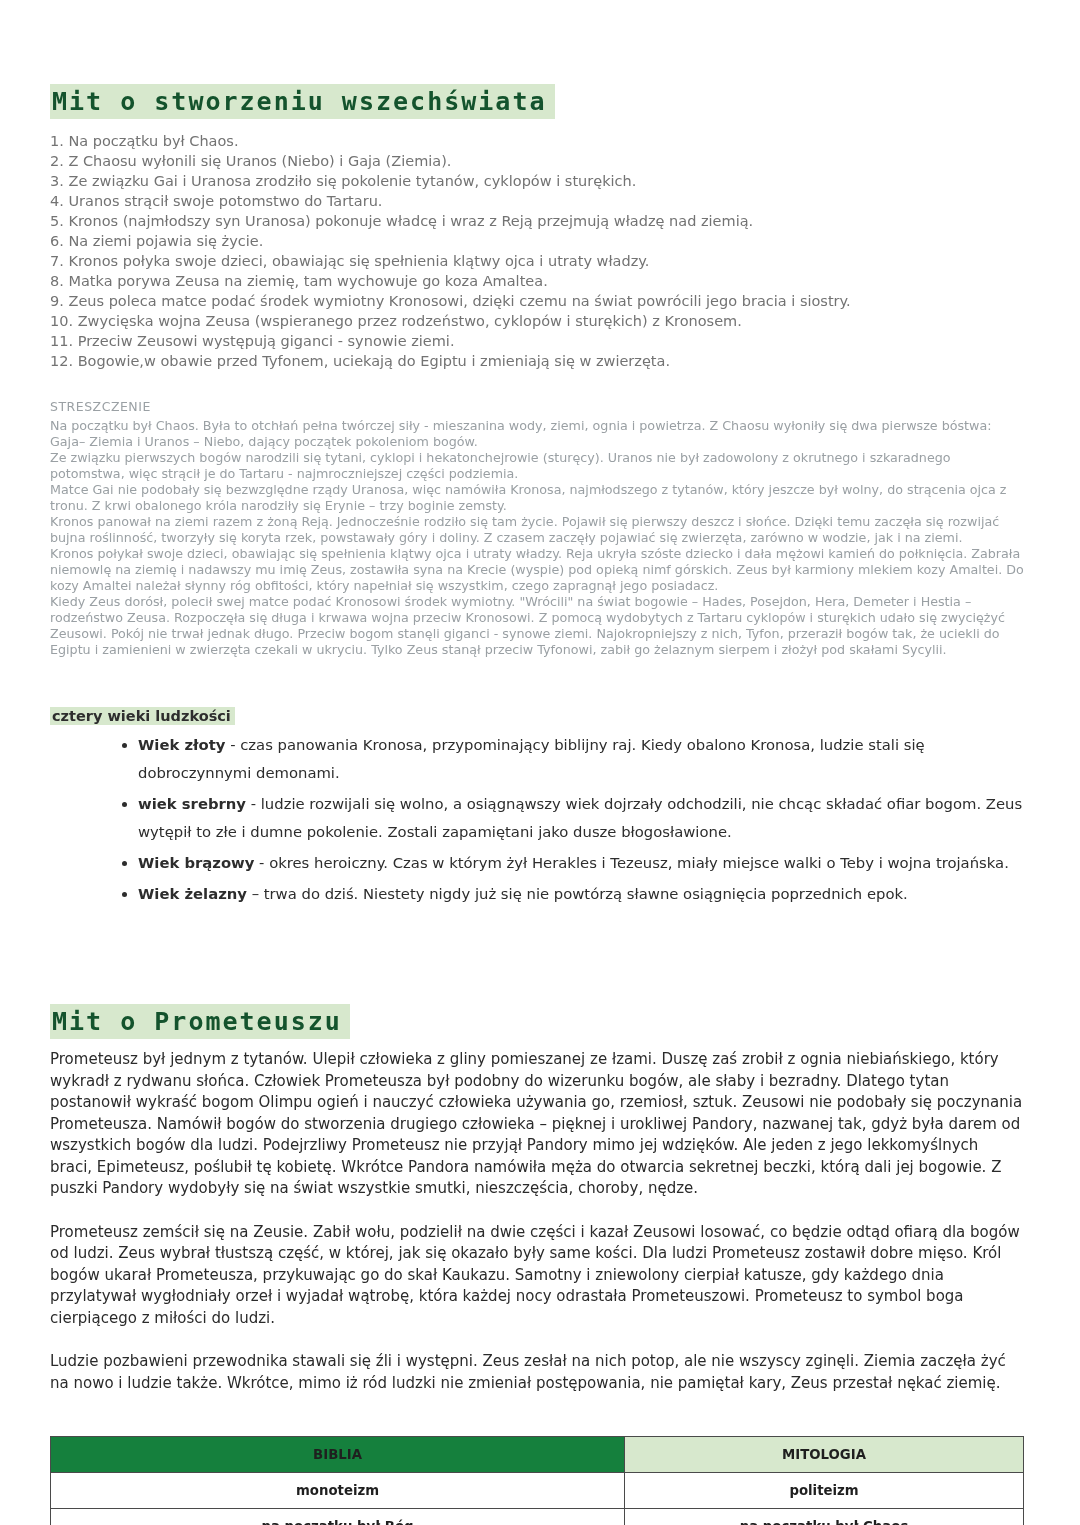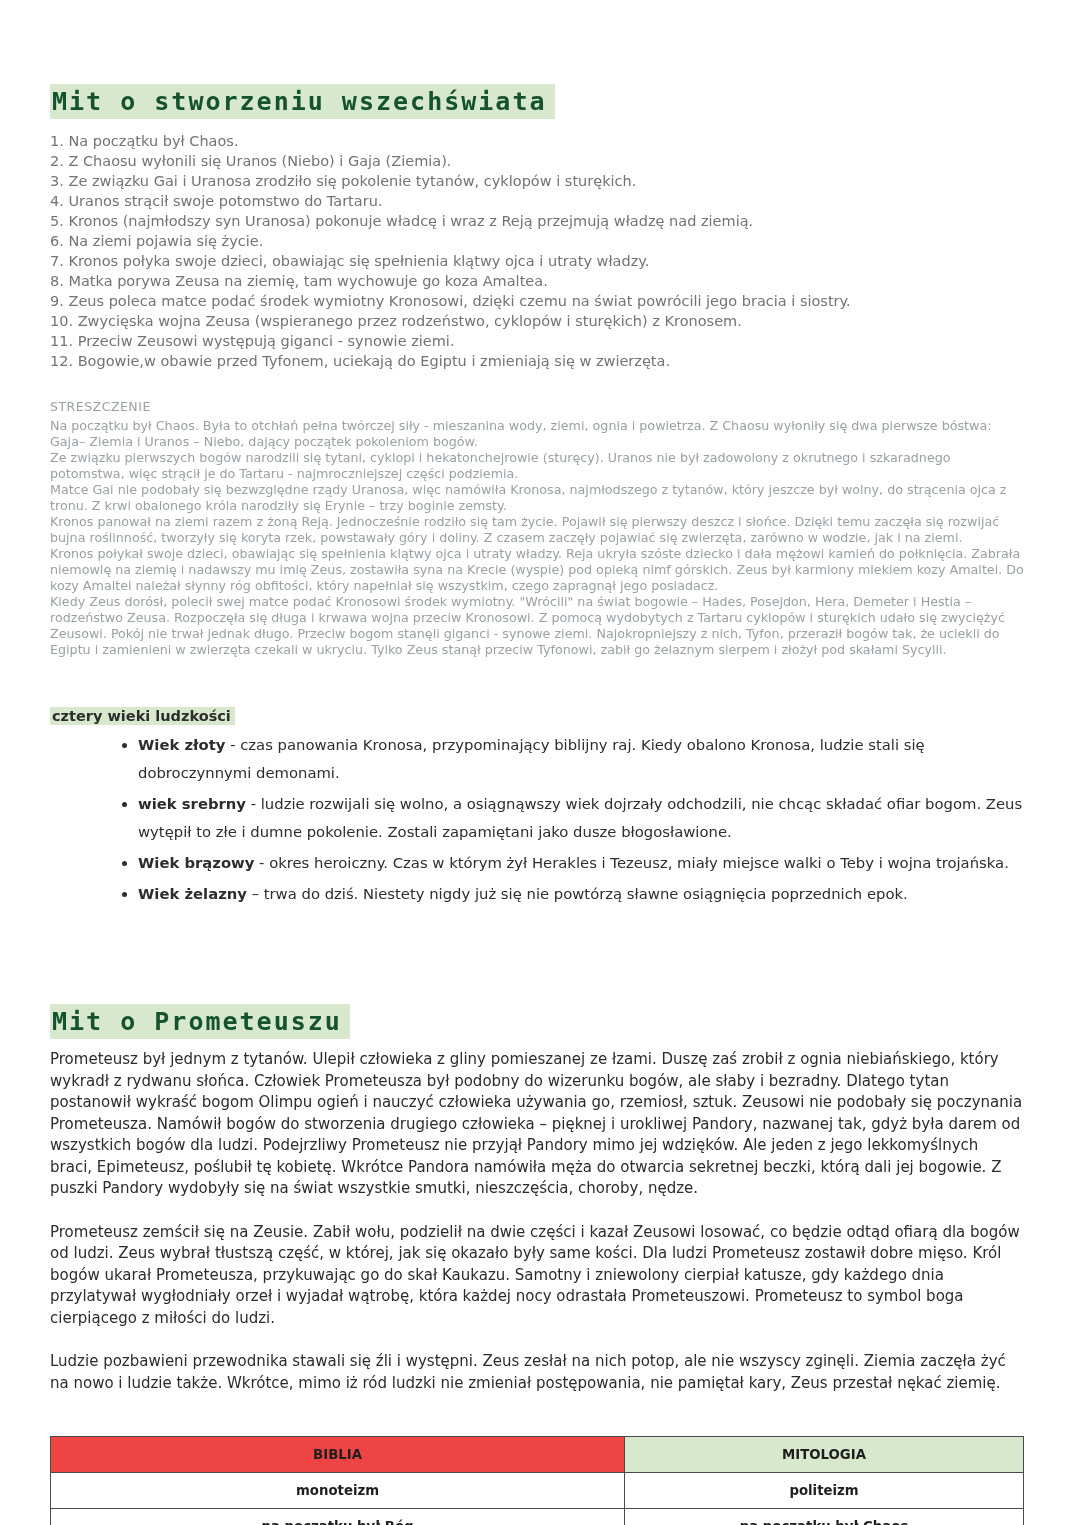--- a/index.html
+++ b/index.html
@@ -82,21 +82,21 @@
     border: 1px solid #4a4a4a;
     text-align: center;
     vertical-align: middle;
     font-size: 13.3px;
     font-weight: bold;
     padding: 10px 8px;
     color: #1f1f1f;
   }
   table.compare col.left  { width: 59%; }
   table.compare col.right { width: 41%; }
-  th.th-biblia    { background: #ef4444; }
+  th.th-biblia    { background: #15803d; }
   th.th-mitologia { background: #d7e8cd; }
   td { background: #ffffff; }
 </style>
 </head>
 <body>
 
 <div class="page">
 
   <h1 class="title">Mit o stworzeniu wszechświata</h1>
 

